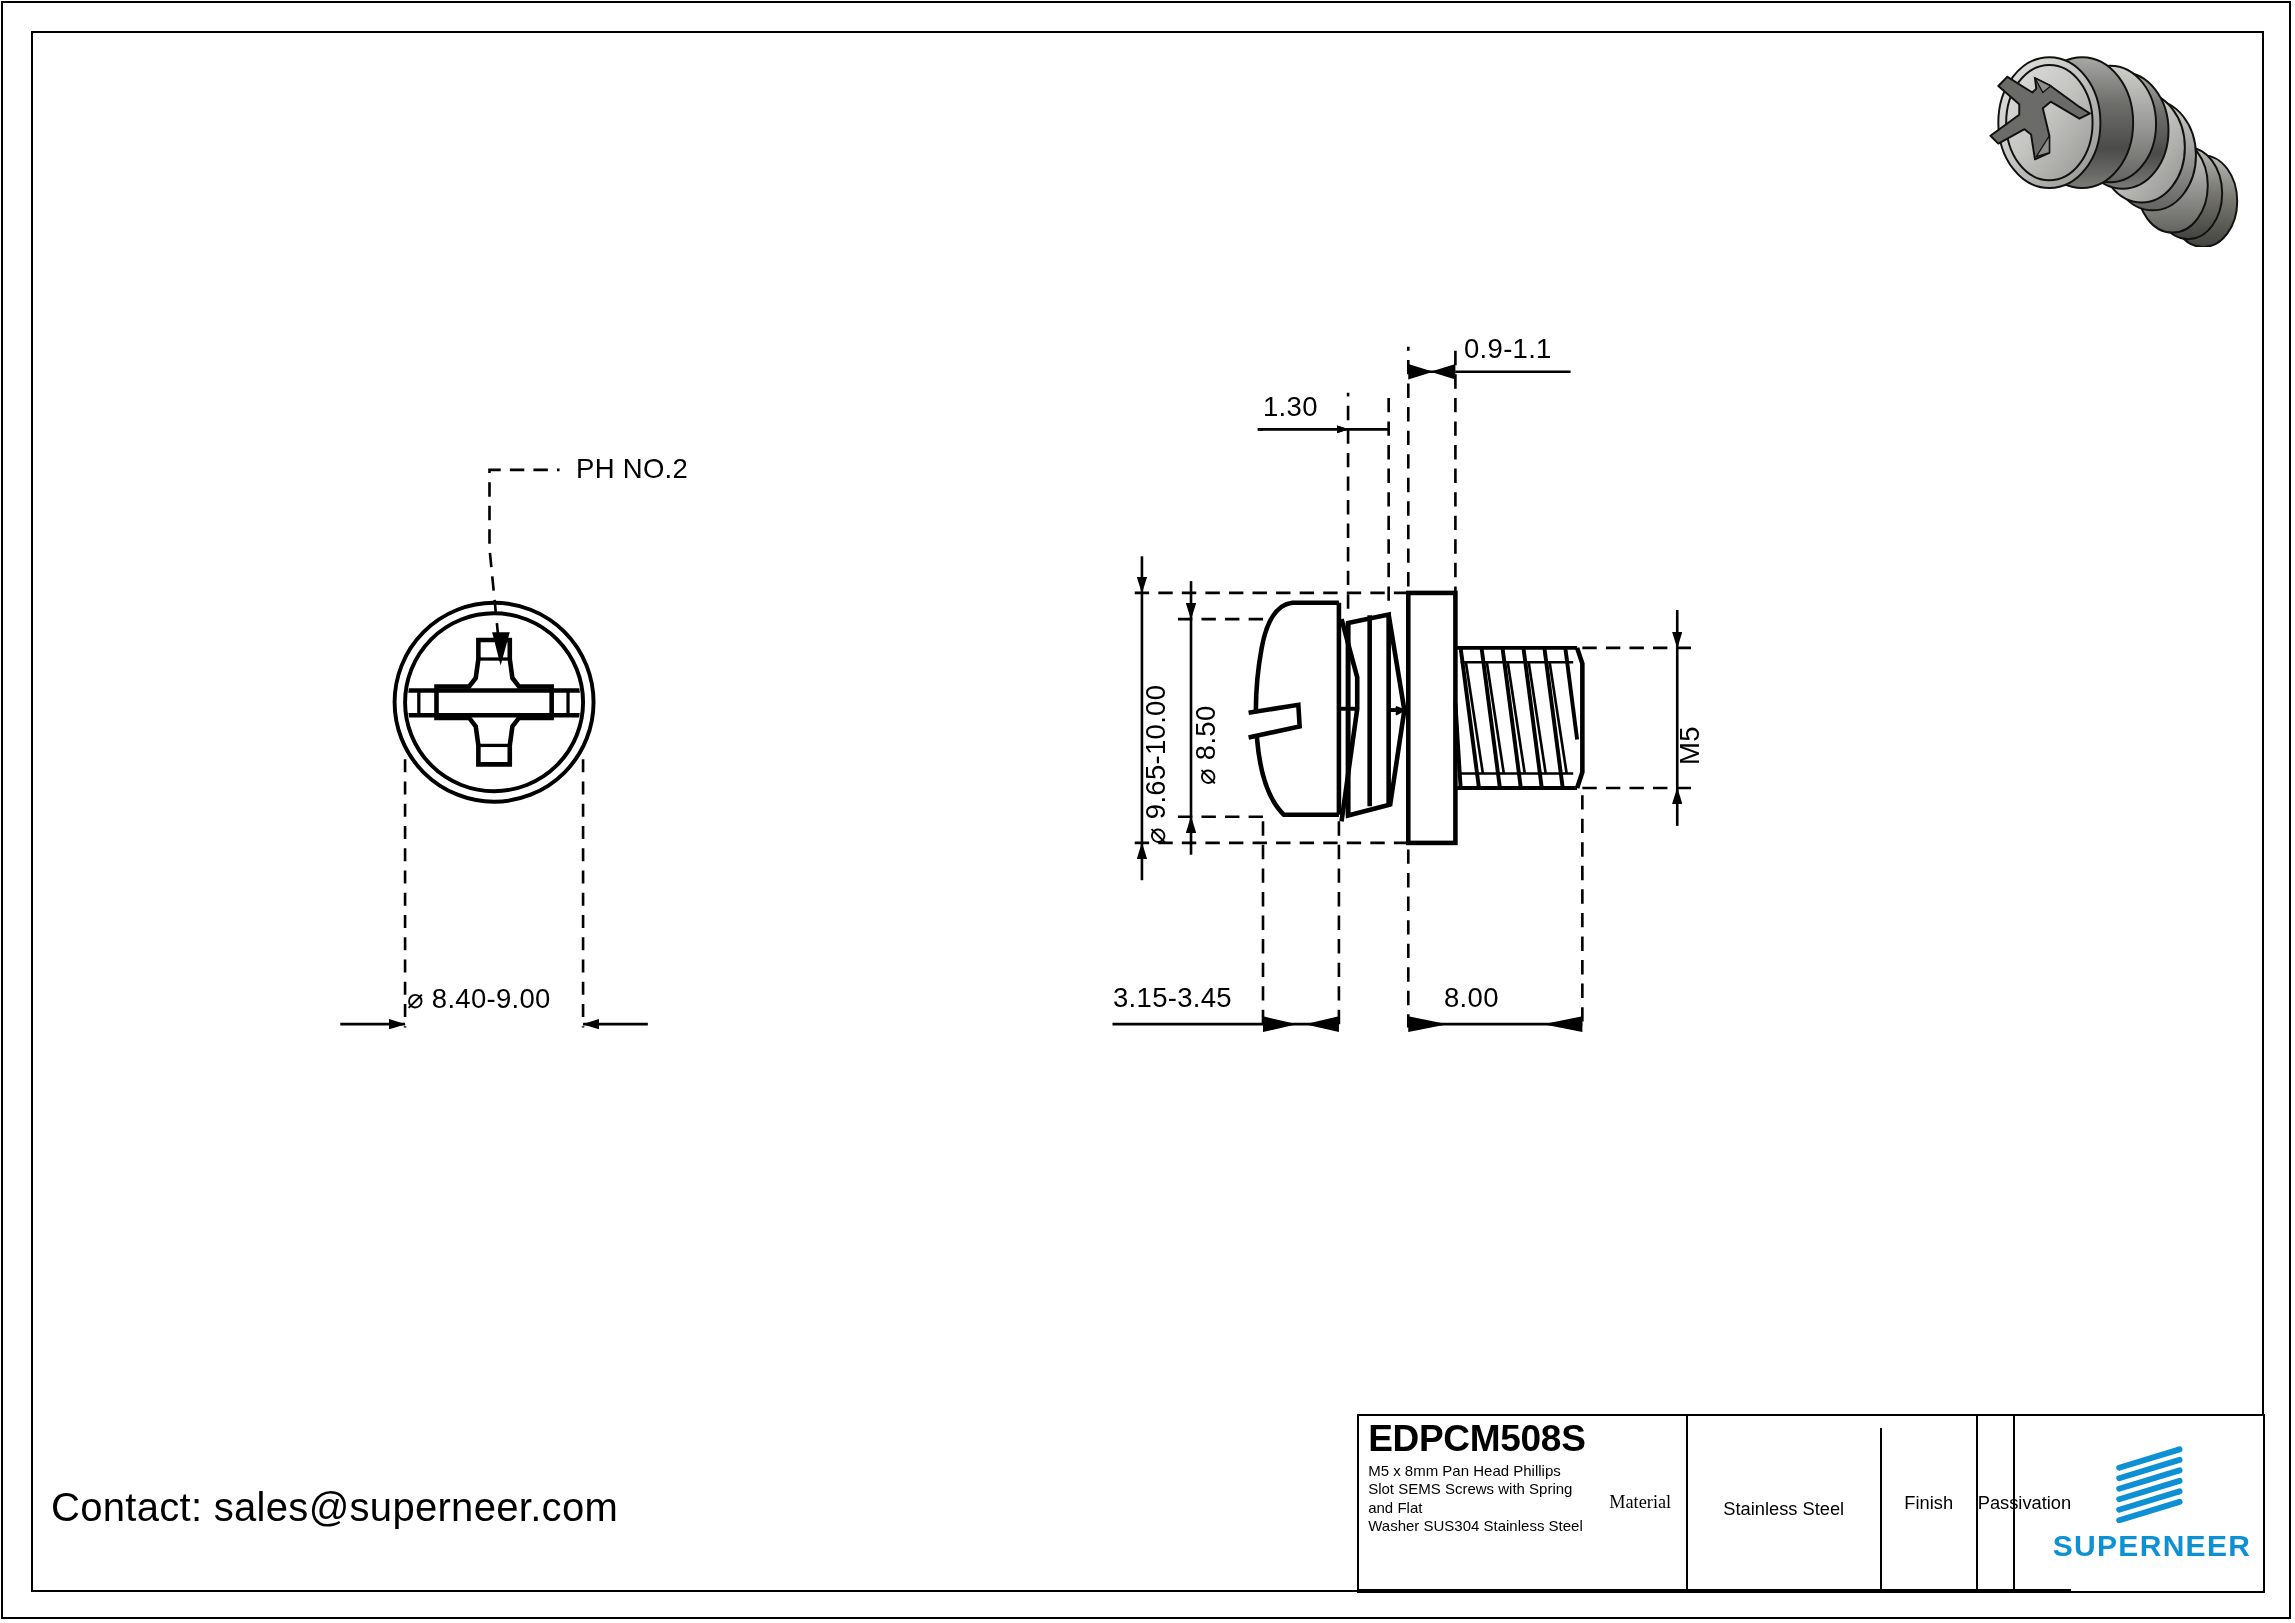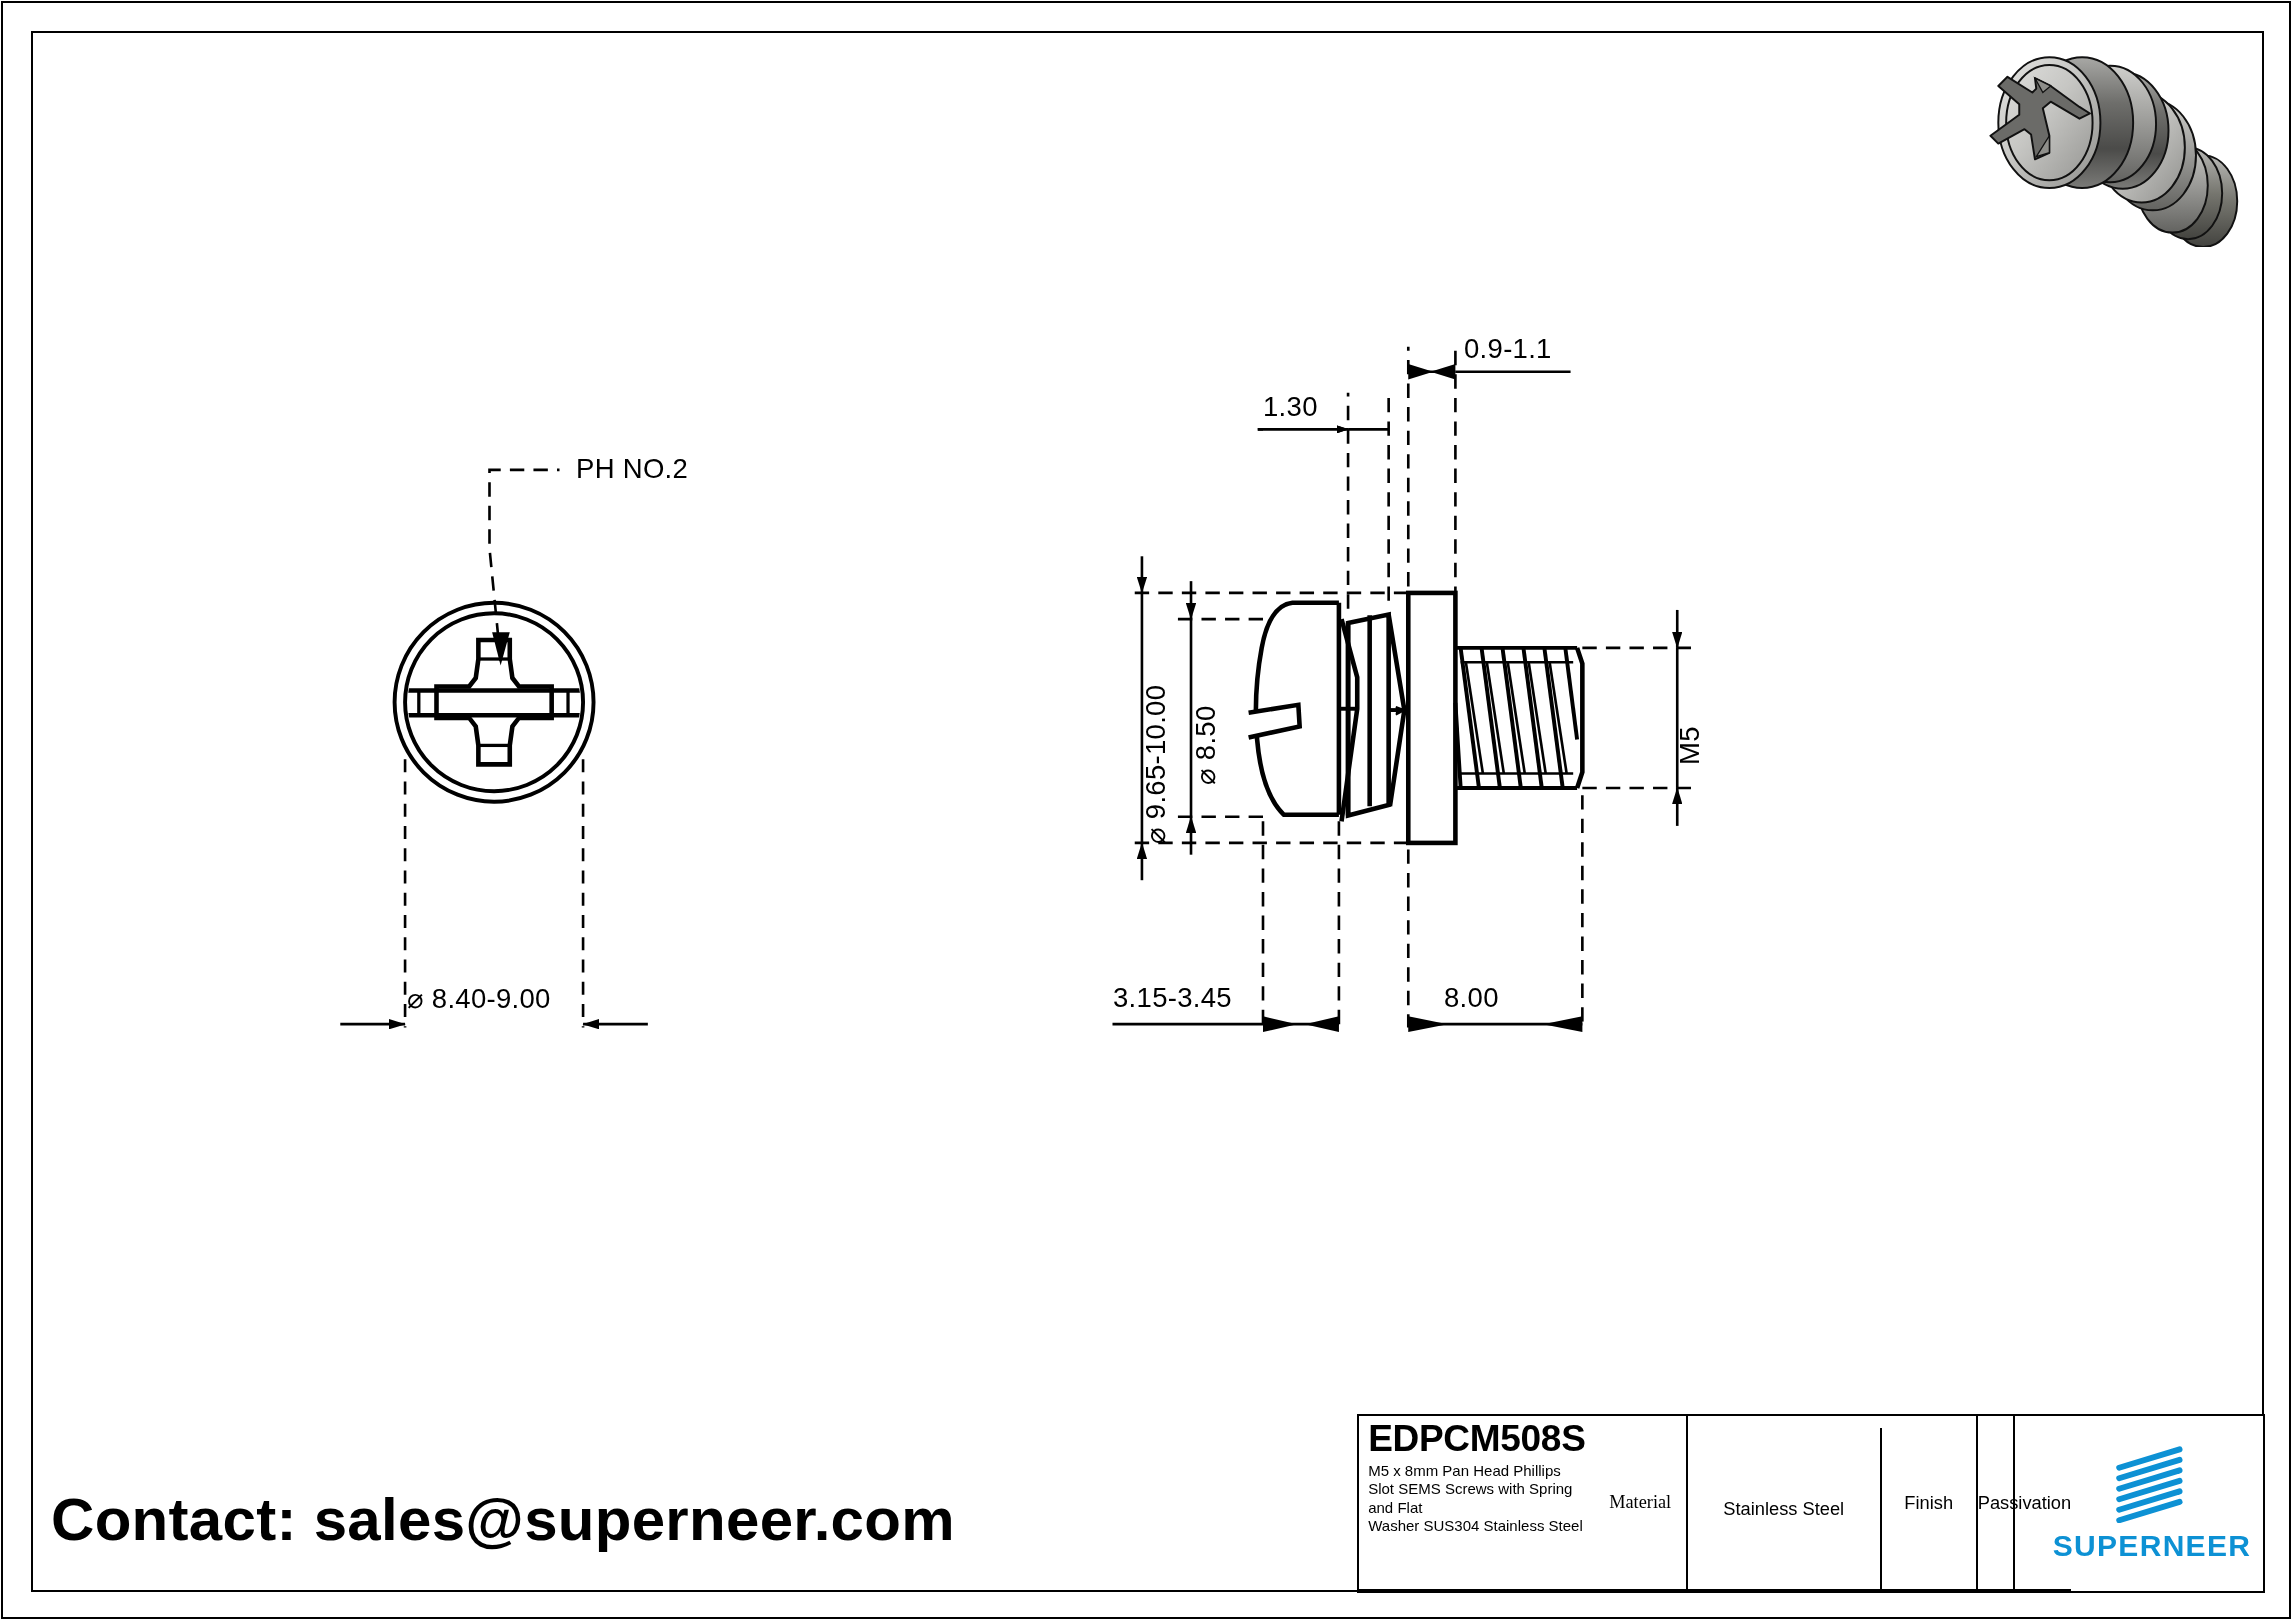--- a/index.html
+++ b/index.html
@@ -26,21 +26,21 @@
   .canvas{position:absolute;left:0;top:0;width:2295px;height:1623px;pointer-events:none;}
 
   
   .lbl{position:absolute;font-family:"Liberation Sans",sans-serif;color:#000;white-space:nowrap;}
   .dim{font-size:27.5px;letter-spacing:0.3px;}
   .dim-v{transform-origin:0 0;}
 
   
   .contact{
     position:absolute;left:51px;top:1485px;
-    font-size:60px;font-weight:bold;letter-spacing:0.3px;
+    font-size:40px;font-weight:normal;letter-spacing:0.3px;
     font-family:"Liberation Sans",sans-serif;
     text-align:right;
   }
 
   
   .titleblock{
     position:absolute;left:1357px;top:1414px;width:908px;height:179px;
     border:2.6px solid #000;box-sizing:border-box;display:flex;background:#fff;
   }
   .tb-left{width:656px;height:100%;box-sizing:border-box;border-right:2.6px solid #000;display:flex;flex-direction:row;}

